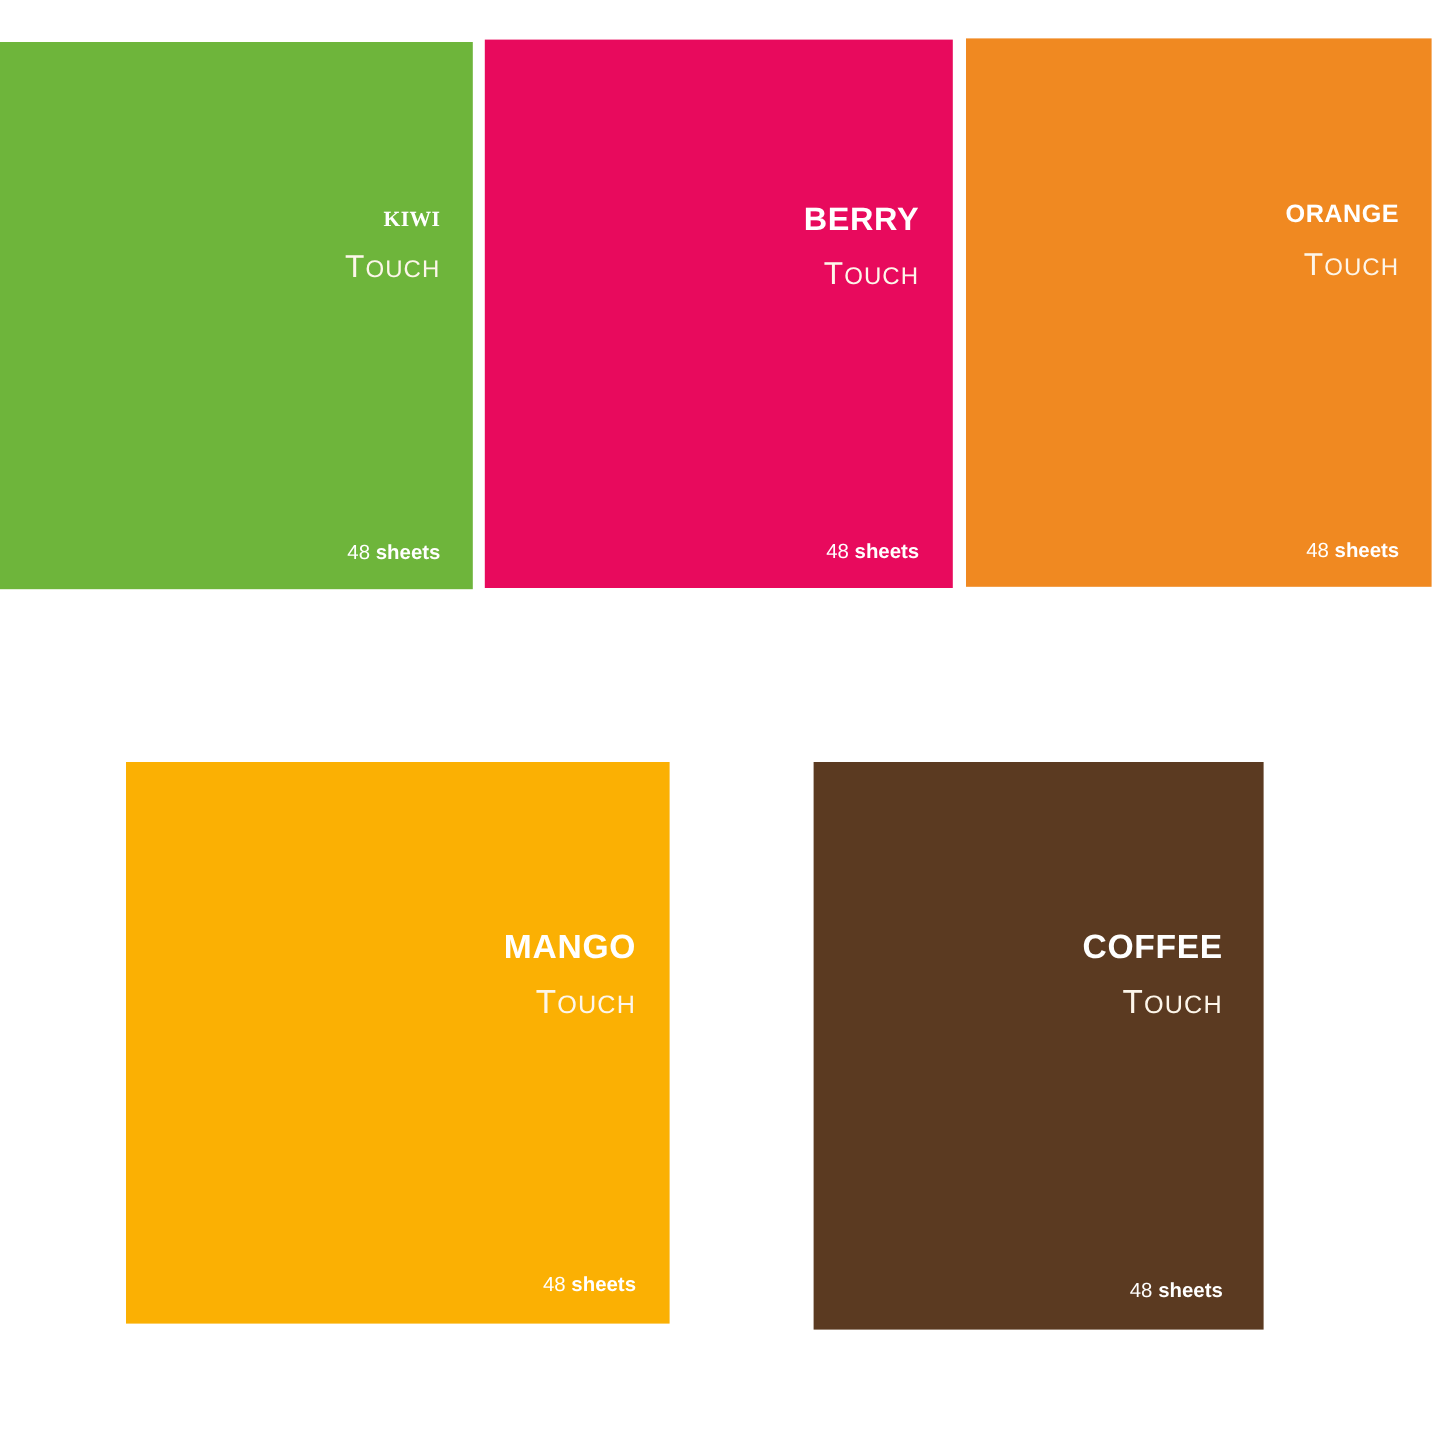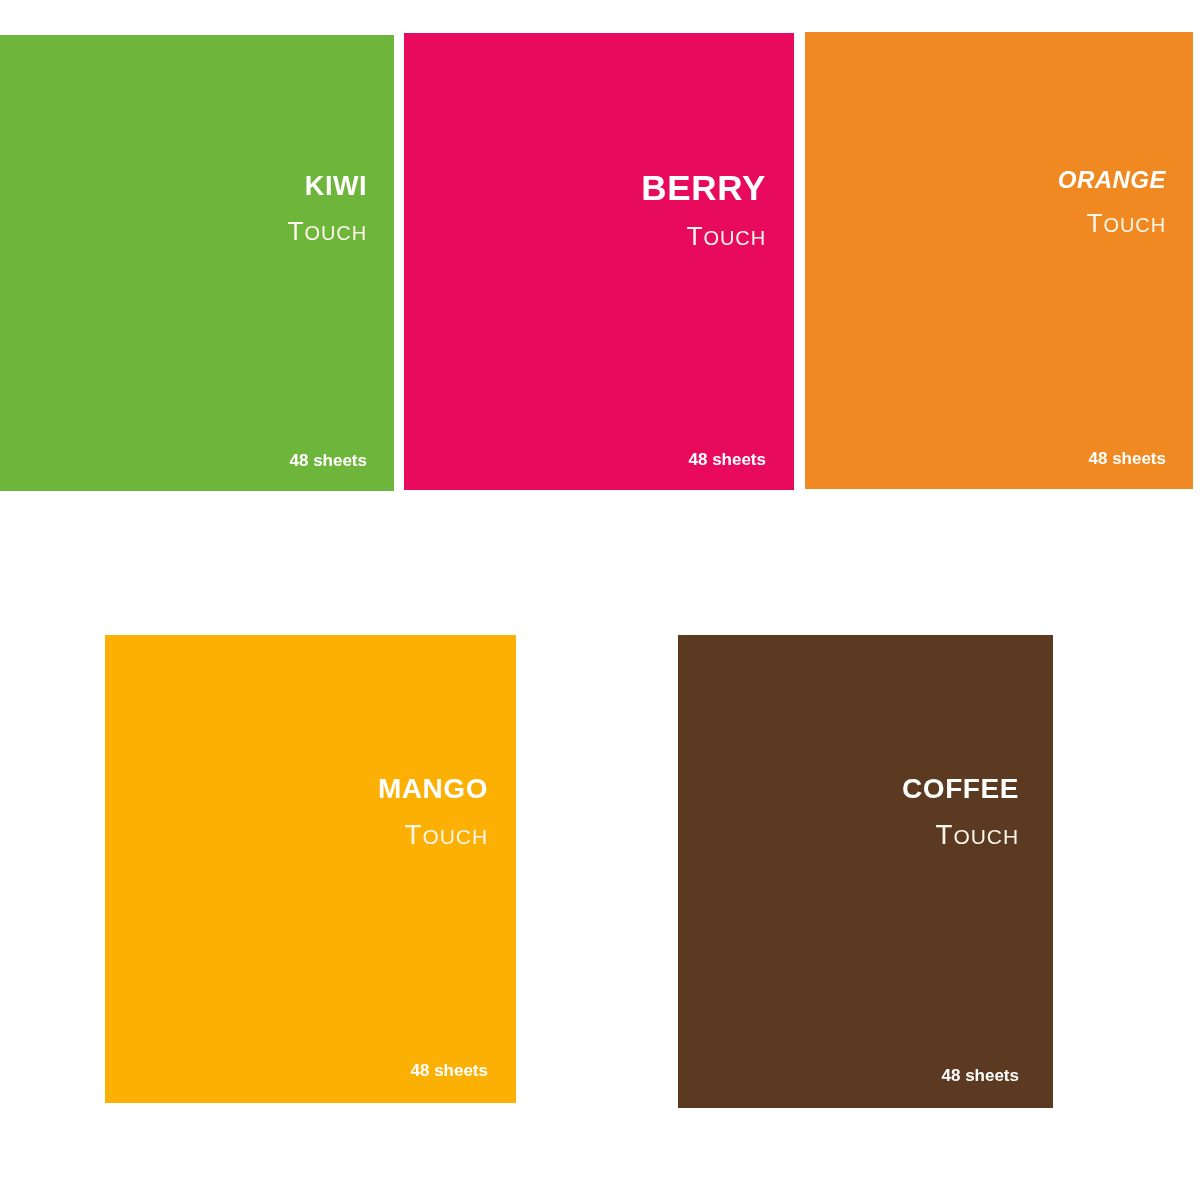--- a/index.html
+++ b/index.html
@@ -56,71 +56,71 @@
   }
 
   .sheets-block {
     position: absolute;
     white-space: nowrap;
     color: #ffffff;
     line-height: 1;
   }
 
   .sheets-count {
-    font-weight: 700;
+    font-weight: 400;
   }
 
   .sheets-word {
     font-weight: 700;
   }
 
   
   #card-kiwi {
     left: 0px;
     top: 35px;
     width: 394px;
     height: 456px;
     background: #6EB53B;
   }
   #card-kiwi .brand-block { right: 27px; top: 138px; }
-  #card-kiwi .brand-name { font-size: 27px; }
+  #card-kiwi .brand-name { font-size: 18px; font-family: Liberation Serif, serif; }
   #card-kiwi .brand-sub  { font-size: 20px; letter-spacing: 0.045em; }
   #card-kiwi .sheets-block { right: 27px; bottom: 22px; font-size: 17px; }
 
   
   #card-berry {
     left: 404px;
     top: 33px;
     width: 390px;
     height: 457px;
     background: #E80A5D;
   }
   #card-berry .brand-block { right: 28px; top: 137px; }
-  #card-berry .brand-name { font-size: 35px; }
+  #card-berry .brand-name { font-size: 27px; }
   #card-berry .brand-sub  { font-size: 20px; letter-spacing: 0.045em; }
   #card-berry .sheets-block { right: 28px; bottom: 22px; font-size: 17px; }
 
   
   #card-orange {
     left: 805px;
     top: 32px;
     width: 388px;
     height: 457px;
     background: #F08921;
   }
   #card-orange .brand-block { right: 27px; top: 136px; }
-  #card-orange .brand-name { font-size: 24px; font-style: italic; }
+  #card-orange .brand-name { font-size: 21px; }
   #card-orange .brand-sub  { font-size: 20px; letter-spacing: 0.045em; }
   #card-orange .sheets-block { right: 27px; bottom: 22px; font-size: 17px; }
 
   
   #card-mango {
     left: 105px;
     top: 635px;
-    width: 411px;
+    width: 453px;
     height: 468px;
     background: #FBB003;
   }
   #card-mango .brand-block { right: 28px; top: 140px; }
   #card-mango .brand-name { font-size: 28px; }
   #card-mango .brand-sub  { font-size: 21px; letter-spacing: 0.045em; }
   #card-mango .sheets-block { right: 28px; bottom: 24px; font-size: 17px; }
 
   
   #card-coffee {

